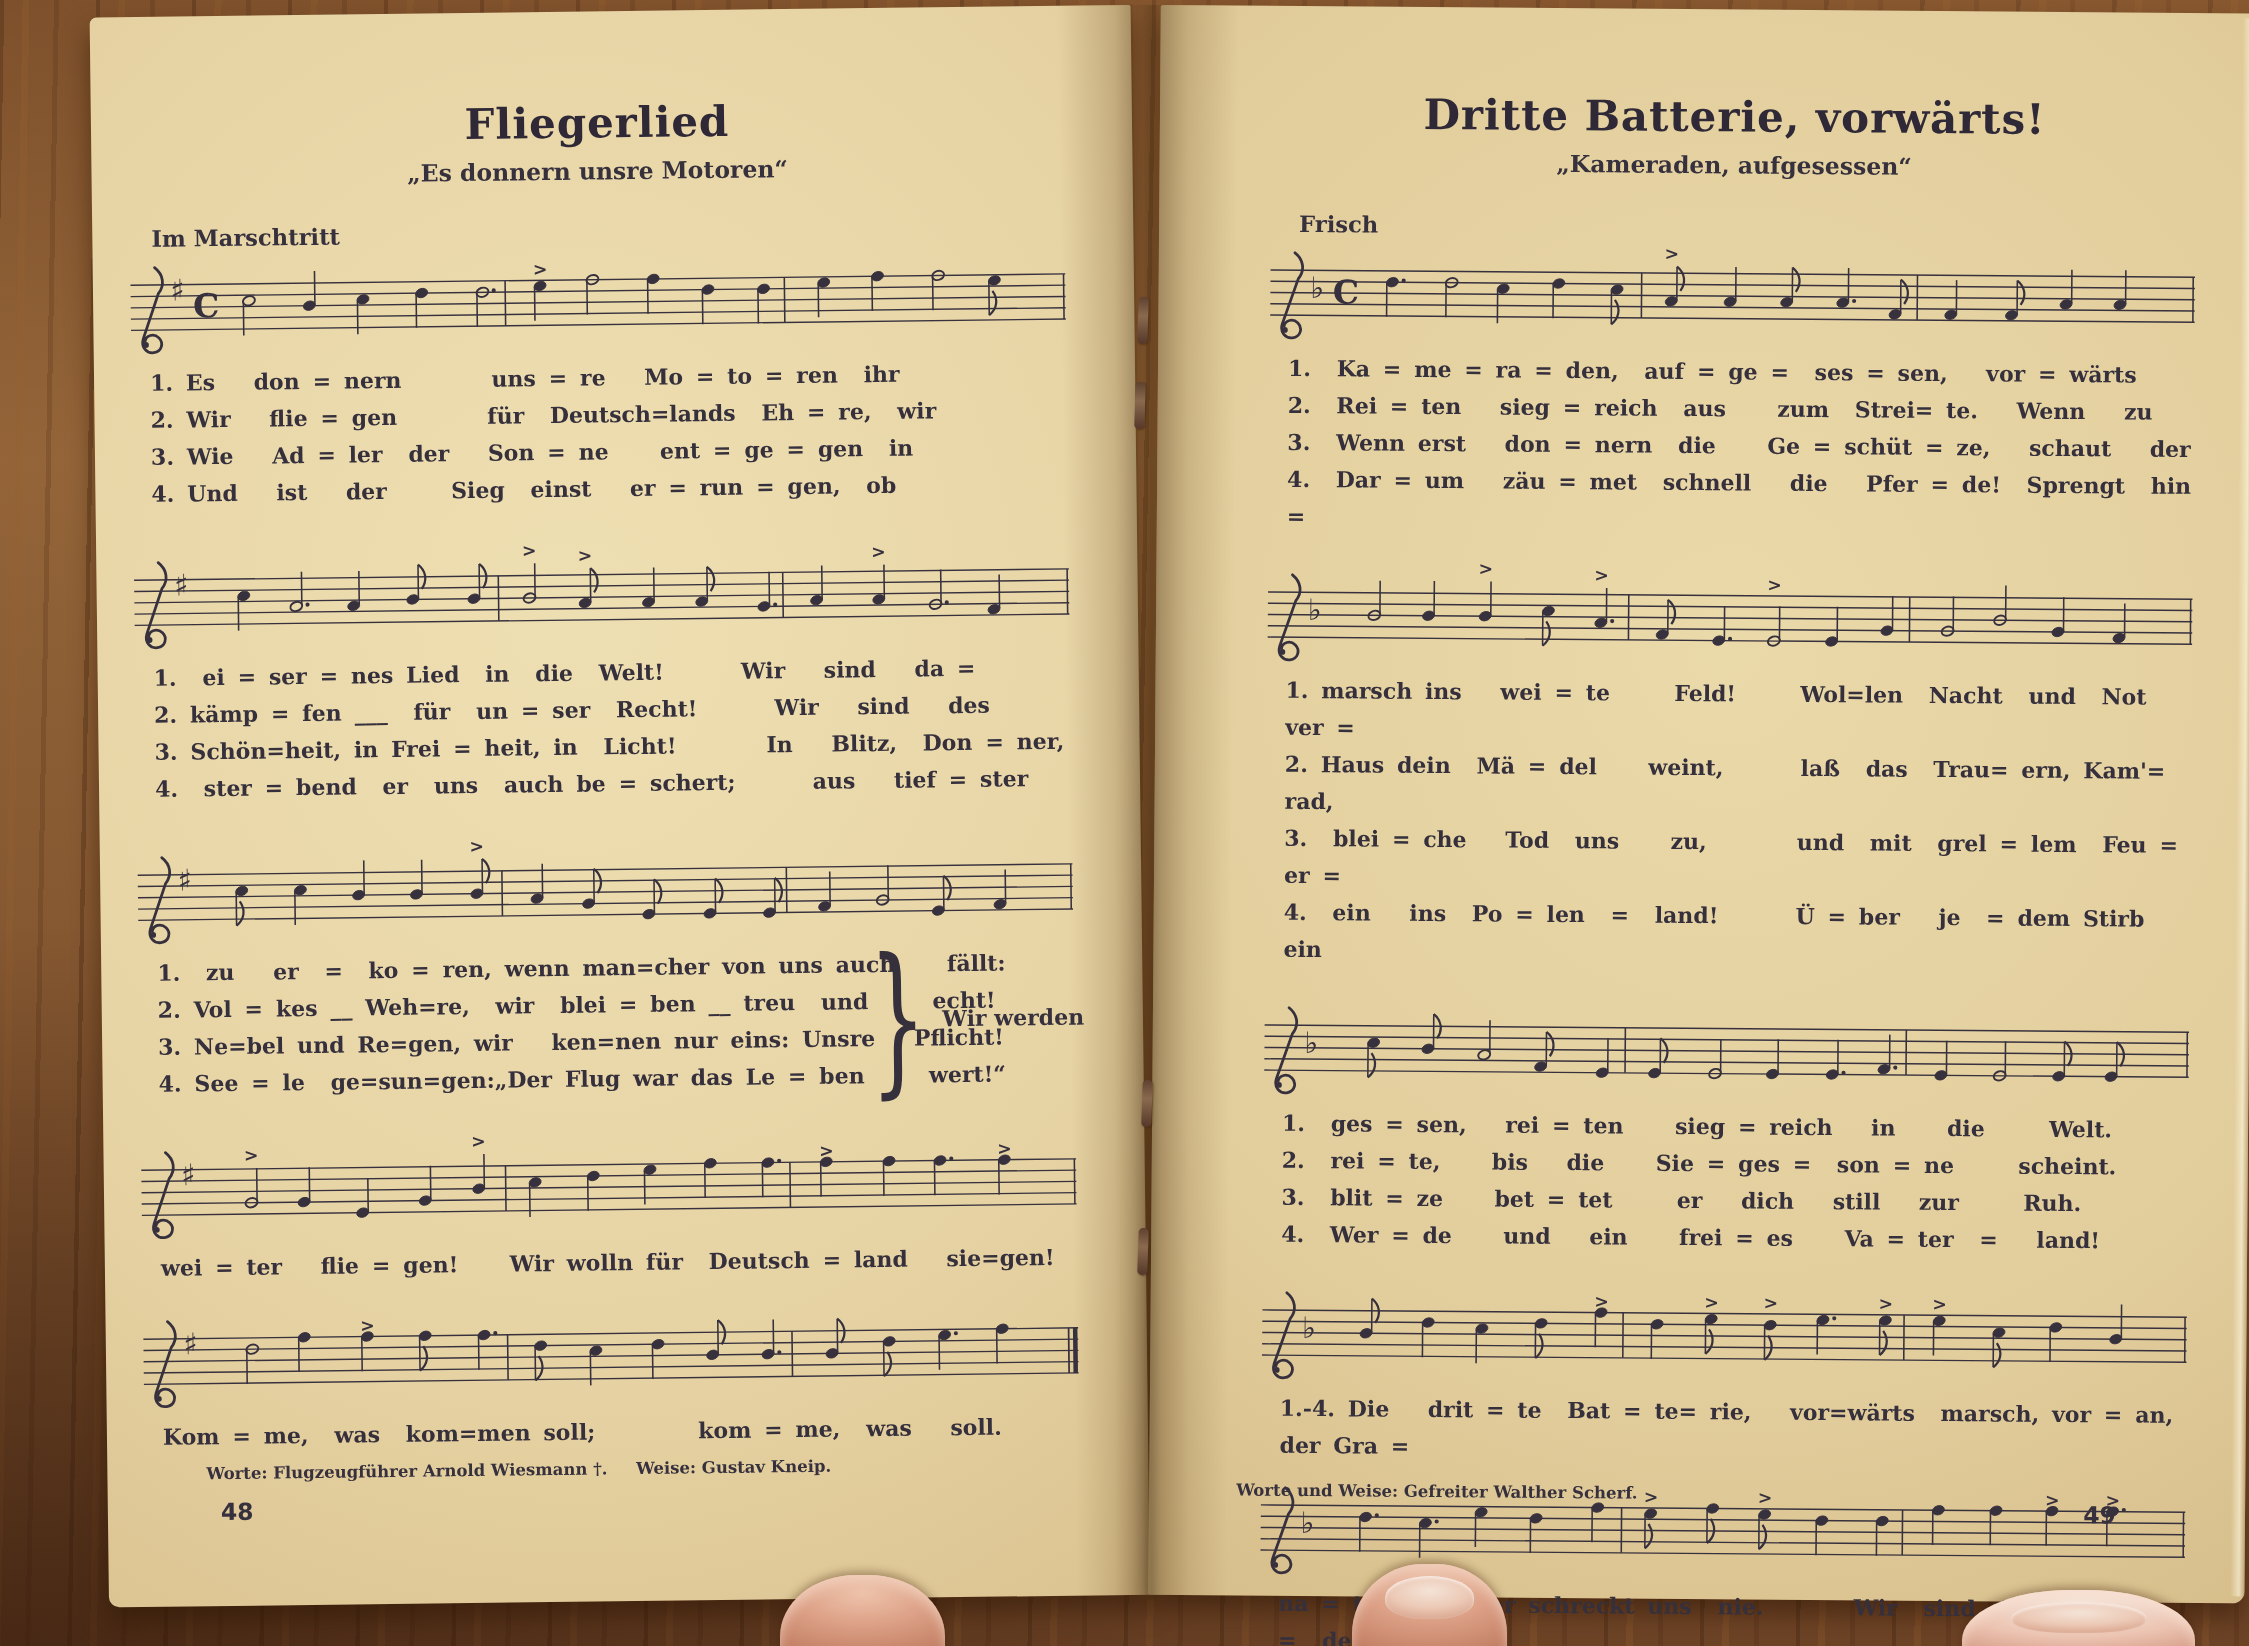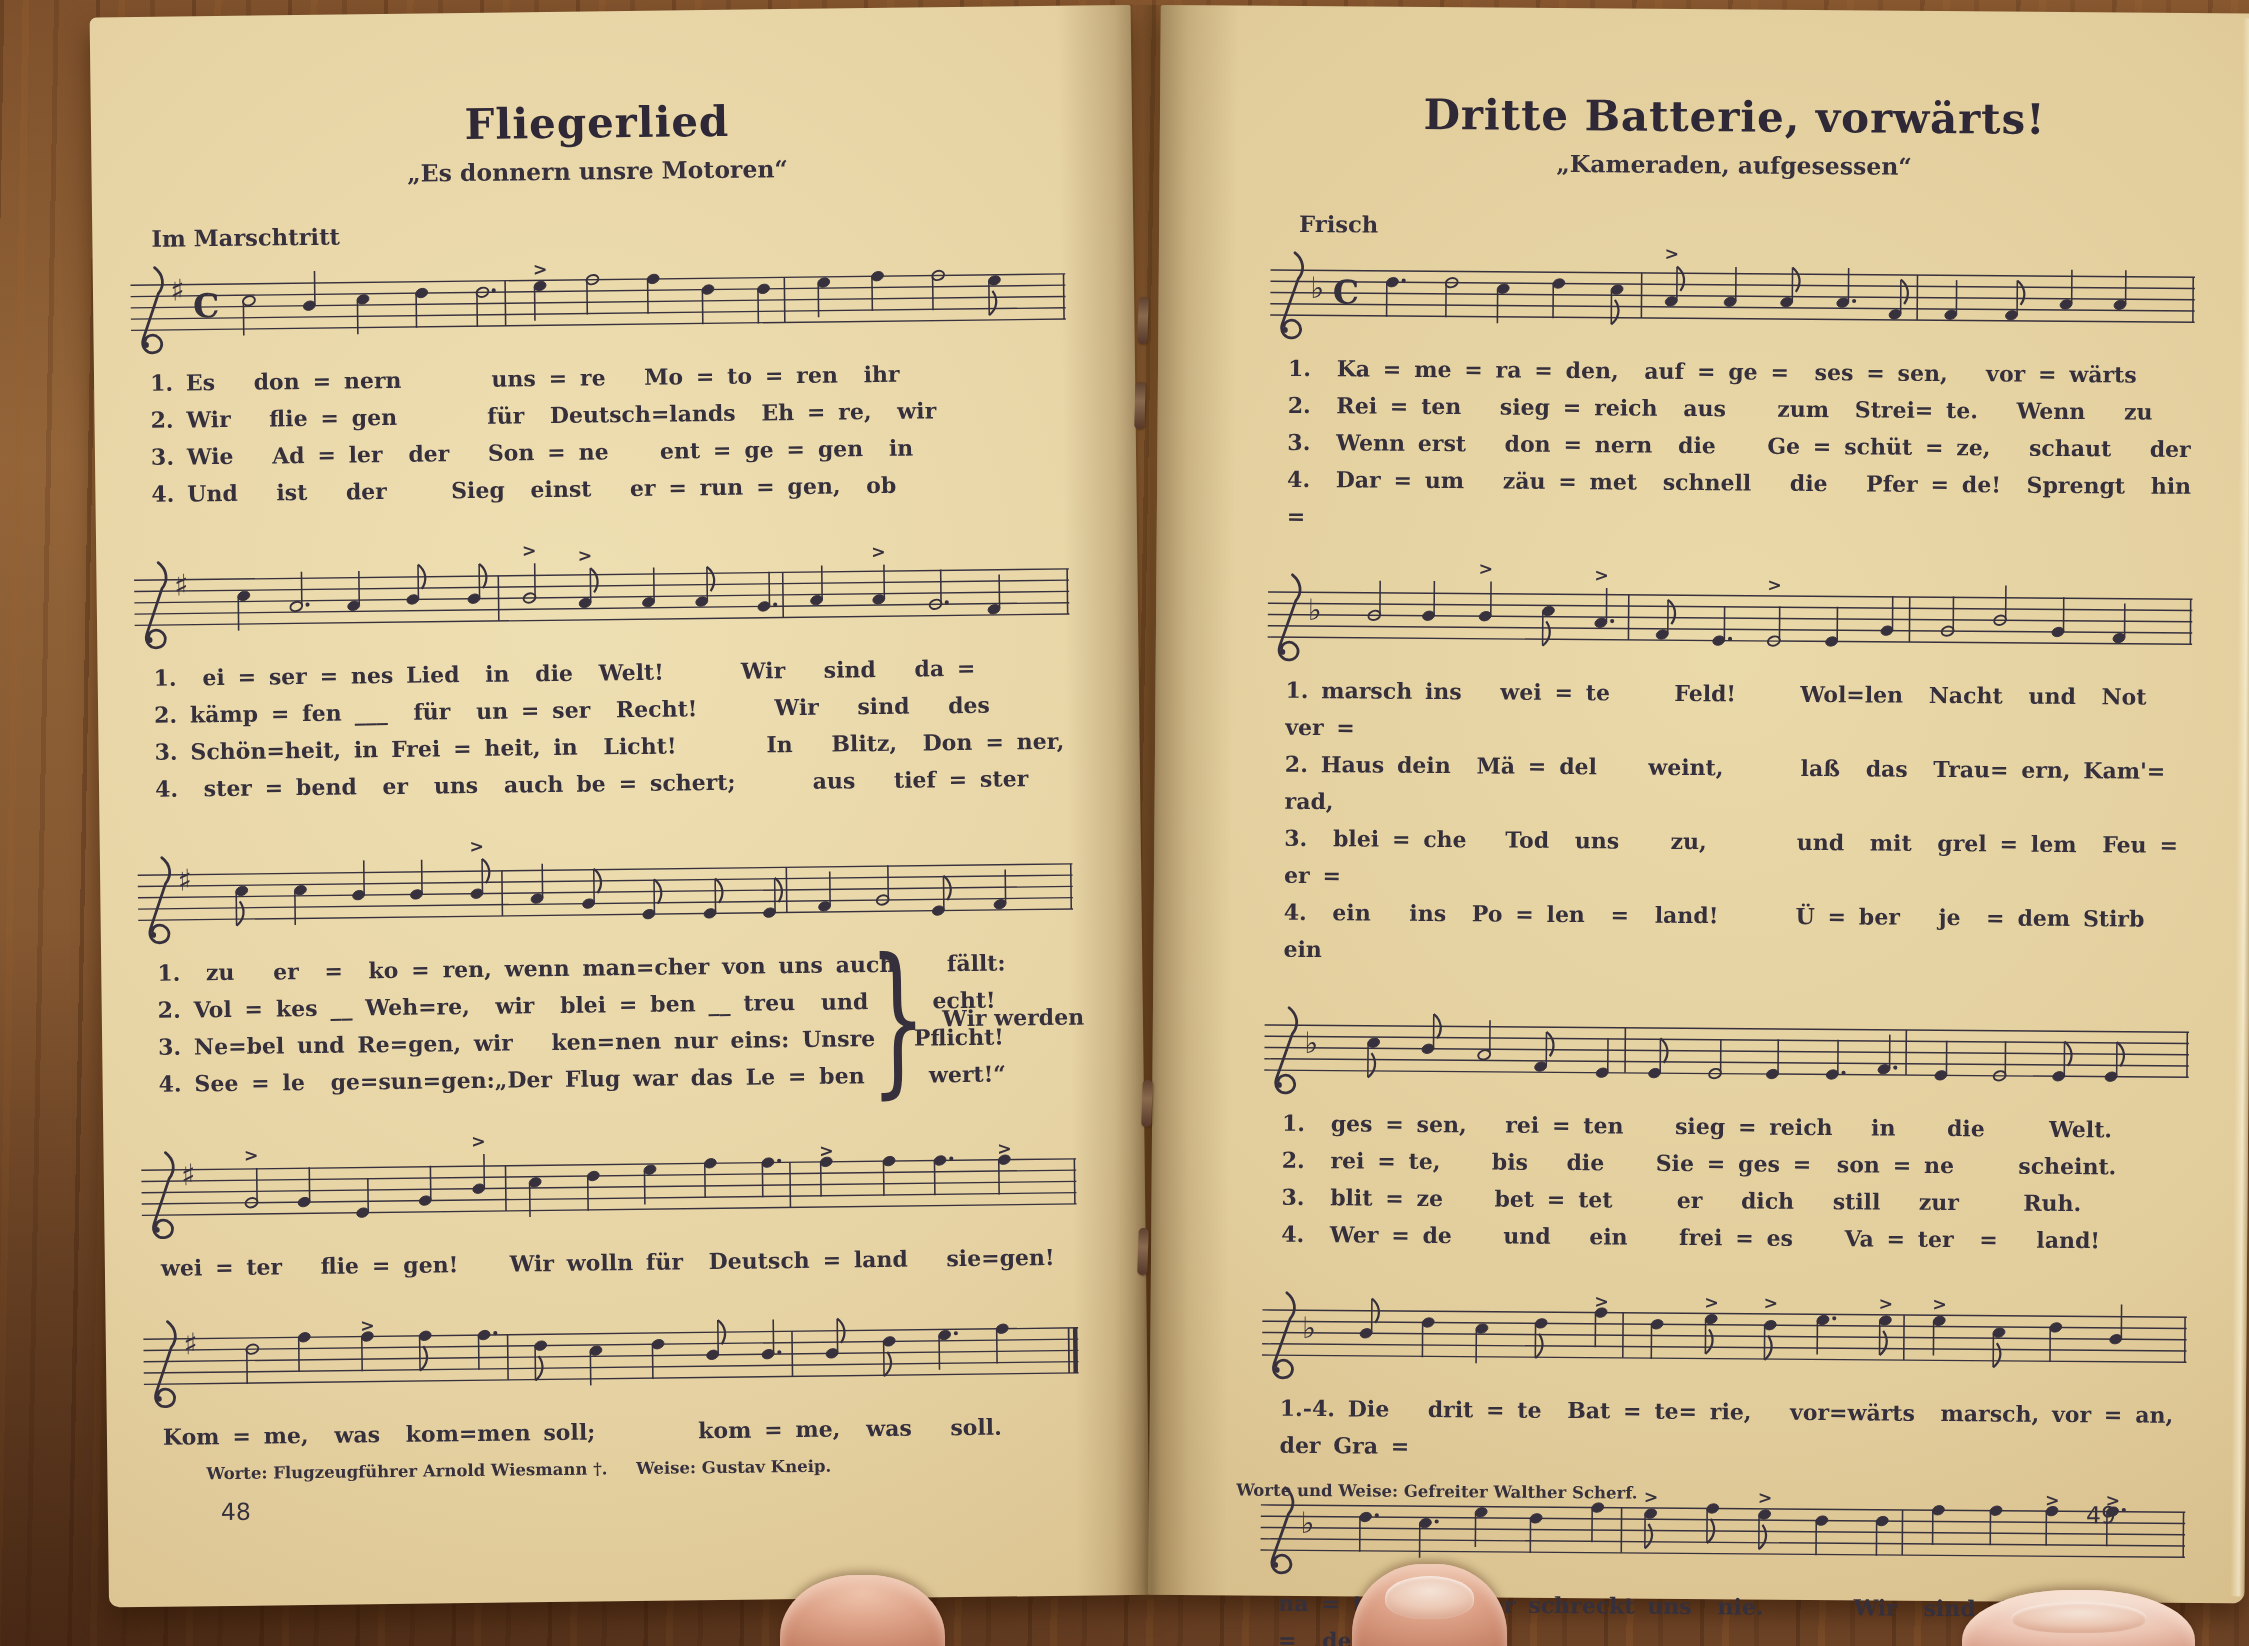--- a/index.html
+++ b/index.html
@@ -75,21 +75,21 @@
   .page-left  .sys-multi{margin-bottom:36px;}
   .page-left  .sys-single{margin-bottom:21px;}
   .page-right .sys-multi{margin-bottom:26px;}
   .page-right .sys-single{margin-bottom:10.4px;}
   .brace-wrap{position:absolute;right:-5.2px;top:111px;display:flex;align-items:center;z-index:2;}
   .brace-glyph{font-size:163px;line-height:0.9;font-weight:normal;transform:scaleX(.55);color:#35303c;}
   .brace-label{font-size:22px;font-weight:bold;margin-left:-7px;white-space:nowrap;}
   .credits{position:absolute;font-size:16.5px;font-weight:bold;white-space:pre-wrap;color:#37313e;}
   .page-left  .credits{left:99px;bottom:123px;}
   .page-right .credits{left:87px;bottom:96px;}
-  .pagenum{position:absolute;font-size:23.5px;font-weight:normal;font-family:"DejaVu Sans",sans-serif;color:#37313e;}
+  .pagenum{position:absolute;font-size:23.5px;font-weight:bold;font-family:"DejaVu Sans",sans-serif;color:#37313e;}
   .pagenum-left{left:113px;bottom:80px;}
   .pagenum-right{right:129px;bottom:73px;}
   
   .finger{
     position:absolute;bottom:-12px;z-index:6;
     border-radius:46% 46% 5.2px 5.2px / 74% 74% 3.5px 3.5px;
     background:radial-gradient(90% 80% at 50% 22%, #eec3ab 0%, #dda288 45%, #c17d62 100%);
     box-shadow:inset 0 7px 12px rgba(255,240,225,.5), 0 -3.5px 8.7px rgba(60,25,10,.35);
   }
   .nail{

